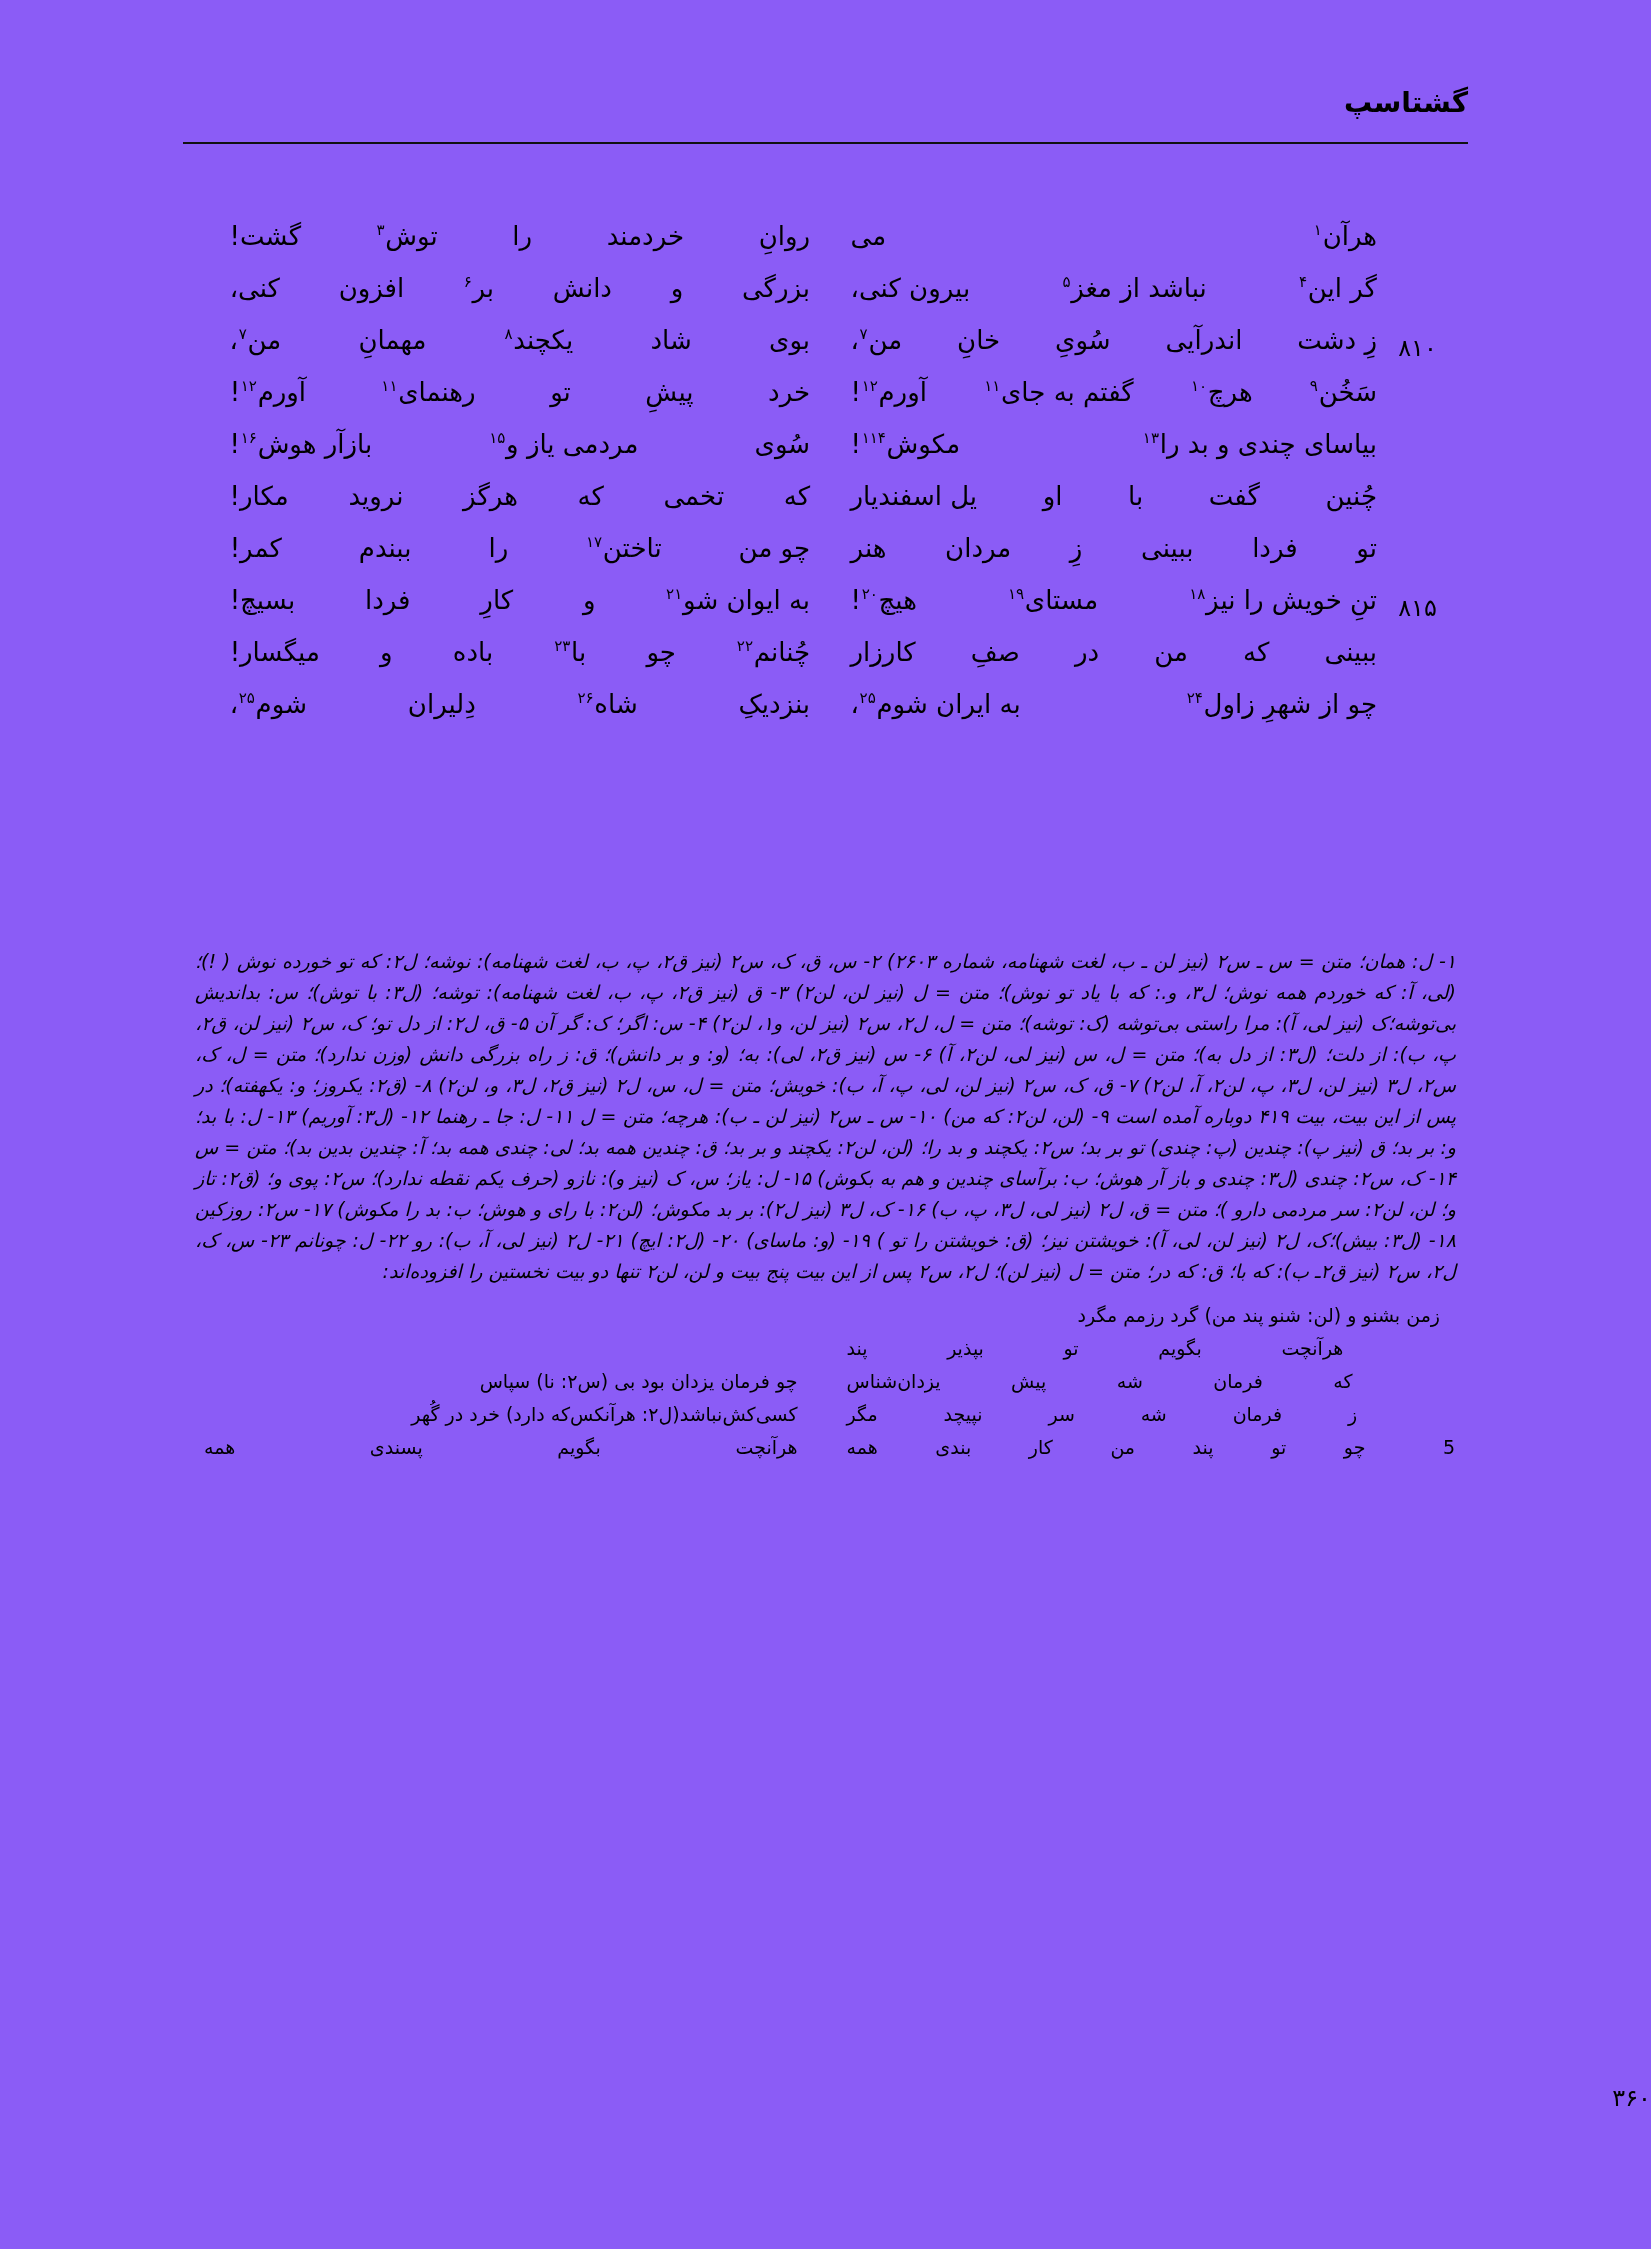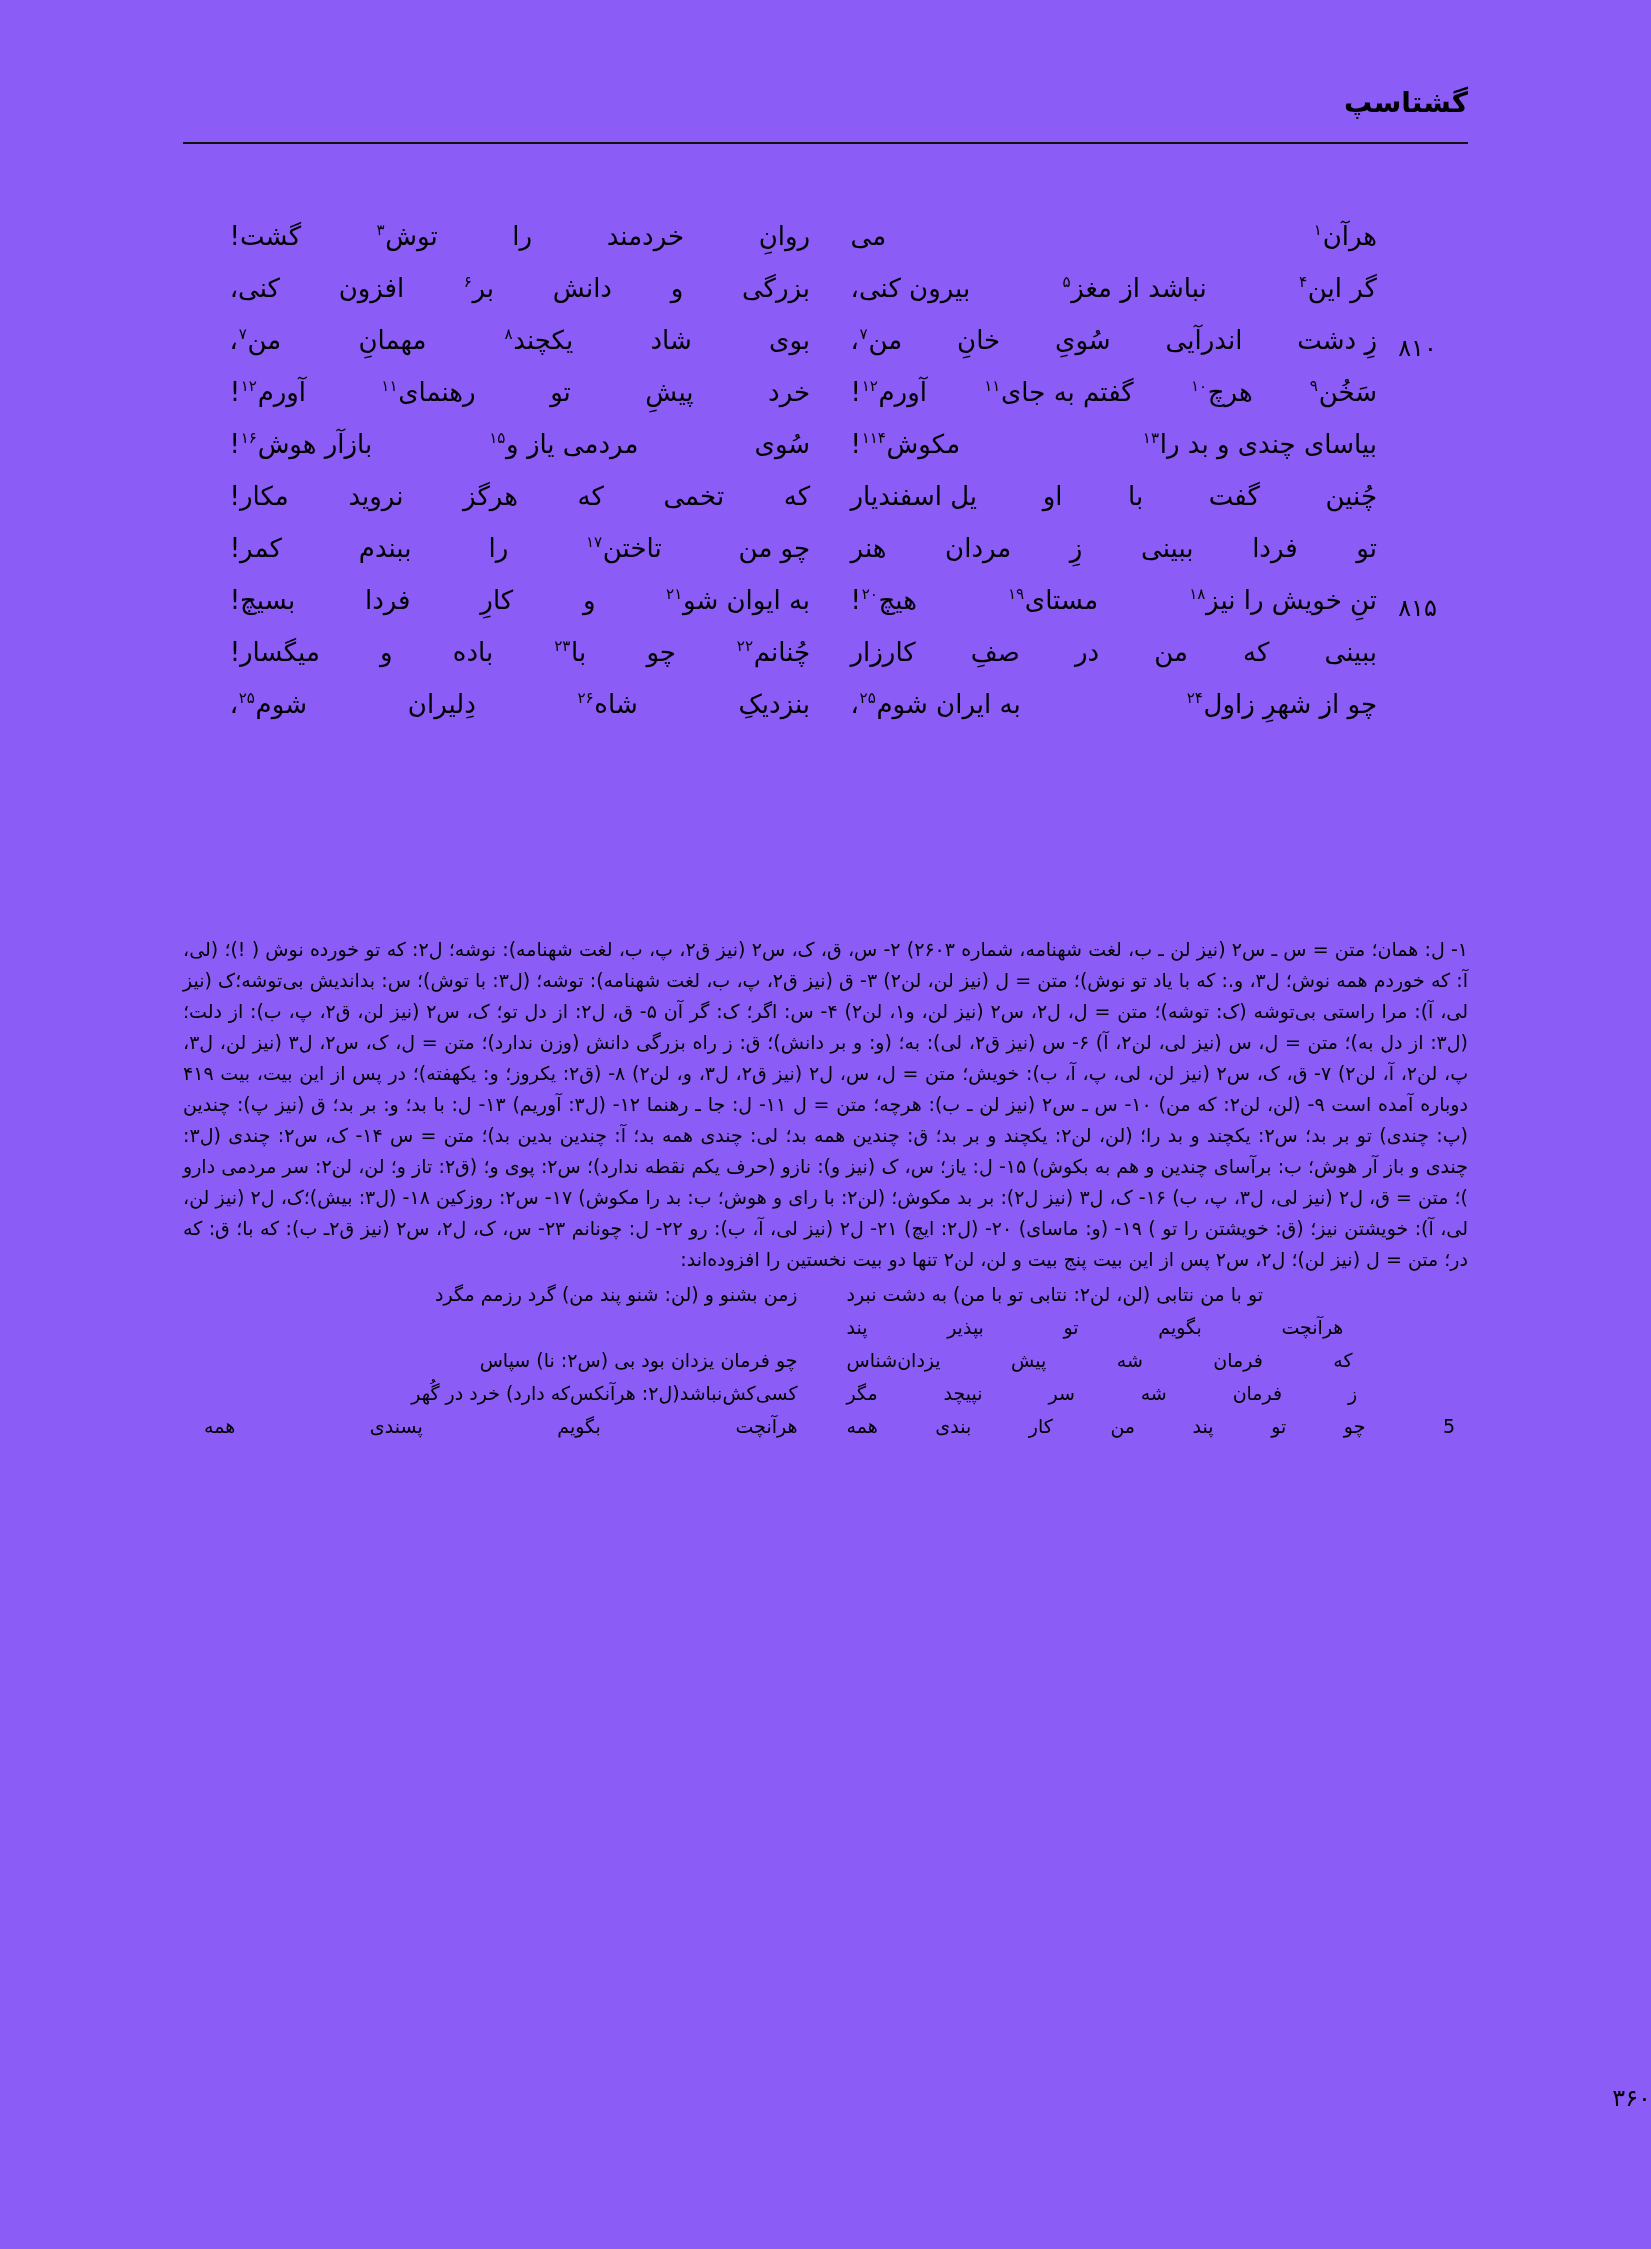--- a/index.html
+++ b/index.html
@@ -112,23 +112,24 @@
     position: absolute;
     top: 934px;
     right: 183px;
     left: 183px;
     font-size: 19px;
     line-height: 31px;
     text-align: justify;
     text-align-last: right;
   }
   .app-para {
-    margin: 0;
+    margin: 12px;
     text-align: justify;
     text-align-last: right;
+    font-style: italic;
   }
 
   
   .variant-verses {
     margin: 2.8px 0 0 0;
     width: 100%;
   }
   .vv-row {
     display: flex;
     flex-direction: row;
@@ -388,26 +389,20 @@
 
   </div>
 
   <div class="apparatus">
 
     <p class="app-para">۱- ل: همان؛ متن = س ـ س۲ (نیز لن ـ ب، لغت شهنامه، شماره ۲۶۰۳)   ۲- س، ق، ک، س۲ (نیز ق۲، پ، ب، لغت شهنامه): نوشه؛ ل۲: که تو خورده نوش ( !)؛ (لی، آ: که خوردم همه نوش؛ ل۳، و.: که با یاد تو نوش)؛ متن = ل (نیز لن، لن۲)   ۳- ق (نیز ق۲، پ، ب، لغت شهنامه): توشه؛ (ل۳: با توش)؛ س: بداندیش بی‌توشه؛ک (نیز لی، آ): مرا راستی بی‌توشه (ک: توشه)؛ متن = ل، ل۲، س۲ (نیز لن، و۱، لن۲)   ۴- س: اگر؛ ک: گر آن   ۵- ق، ل۲: از دل تو؛ ک، س۲ (نیز لن، ق۲، پ، ب): از دلت؛ (ل۳: از دل به)؛ متن = ل، س (نیز لی، لن۲، آ)   ۶- س (نیز ق۲، لی): به؛ (و: و بر دانش)؛ ق: ز راه بزرگی دانش (وزن ندارد)؛ متن = ل، ک، س۲، ل۳ (نیز لن، ل۳، پ، لن۲، آ، لن۲)   ۷- ق، ک، س۲ (نیز لن، لی، پ، آ، ب): خویش؛ متن = ل، س، ل۲ (نیز ق۲، ل۳، و، لن۲)   ۸- (ق۲: یکروز؛ و: یکهفته)؛ در پس از این بیت، بیت ۴۱۹ دوباره آمده است   ۹- (لن، لن۲: که من)   ۱۰- س ـ س۲ (نیز لن ـ ب): هرچه؛ متن = ل   ۱۱- ل: جا ـ رهنما   ۱۲- (ل۳: آوریم)   ۱۳- ل: با بد؛ و: بر بد؛ ق (نیز پ): چندین (پ: چندی) تو بر بد؛ س۲: یکچند و بد را؛ (لن، لن۲: یکچند و بر بد؛ ق: چندین همه بد؛ لی: چندی همه بد؛ آ: چندین بدین بد)؛ متن = س   ۱۴- ک، س۲: چندی (ل۳: چندی و باز آر هوش؛ ب: برآسای چندین و هم به بکوش)   ۱۵- ل: یاز؛ س، ک (نیز و): نازو (حرف یکم نقطه ندارد)؛ س۲: پوی و؛ (ق۲: تاز و؛ لن، لن۲: سر مردمی دارو )؛ متن = ق، ل۲ (نیز لی، ل۳، پ، ب)   ۱۶- ک، ل۳ (نیز ل۲): بر بد مکوش؛ (لن۲: با رای و هوش؛ ب: بد را مکوش)   ۱۷- س۲: روزکین   ۱۸- (ل۳: بیش)؛ک، ل۲ (نیز لن، لی، آ): خویشتن نیز؛ (ق: خویشتن را تو )   ۱۹- (و: ماسای)   ۲۰- (ل۲: ایچ)   ۲۱- ل۲ (نیز لی، آ، ب): رو   ۲۲- ل: چونانم   ۲۳- س، ک، ل۲، س۲ (نیز ق۲ـ ب): که با؛ ق: که در؛ متن = ل (نیز لن)؛ ل۲، س۲ پس از این بیت پنج بیت و لن، لن۲ تنها دو بیت نخستین را افزوده‌اند:</p>
 
     <div class="variant-verses">
 
       <div class="vv-row">
-        <div class="vv-hemi h1">
-          <span class="vv-num">
-              <span></span>
-            </span>
-          <span>تو با من نتابی (لن، لن۲: نتابی تو با من) به دشت نبرد</span>
-        </div>
         <div class="vv-hemi h2">
           <span>زمن بشنو و (لن: شنو پند من) گرد رزمم مگرد</span>
         </div>
       </div>
 
       <div class="vv-row">
         <div class="vv-hemi h1">
           <span class="vv-num">
               <span></span>
             </span>

